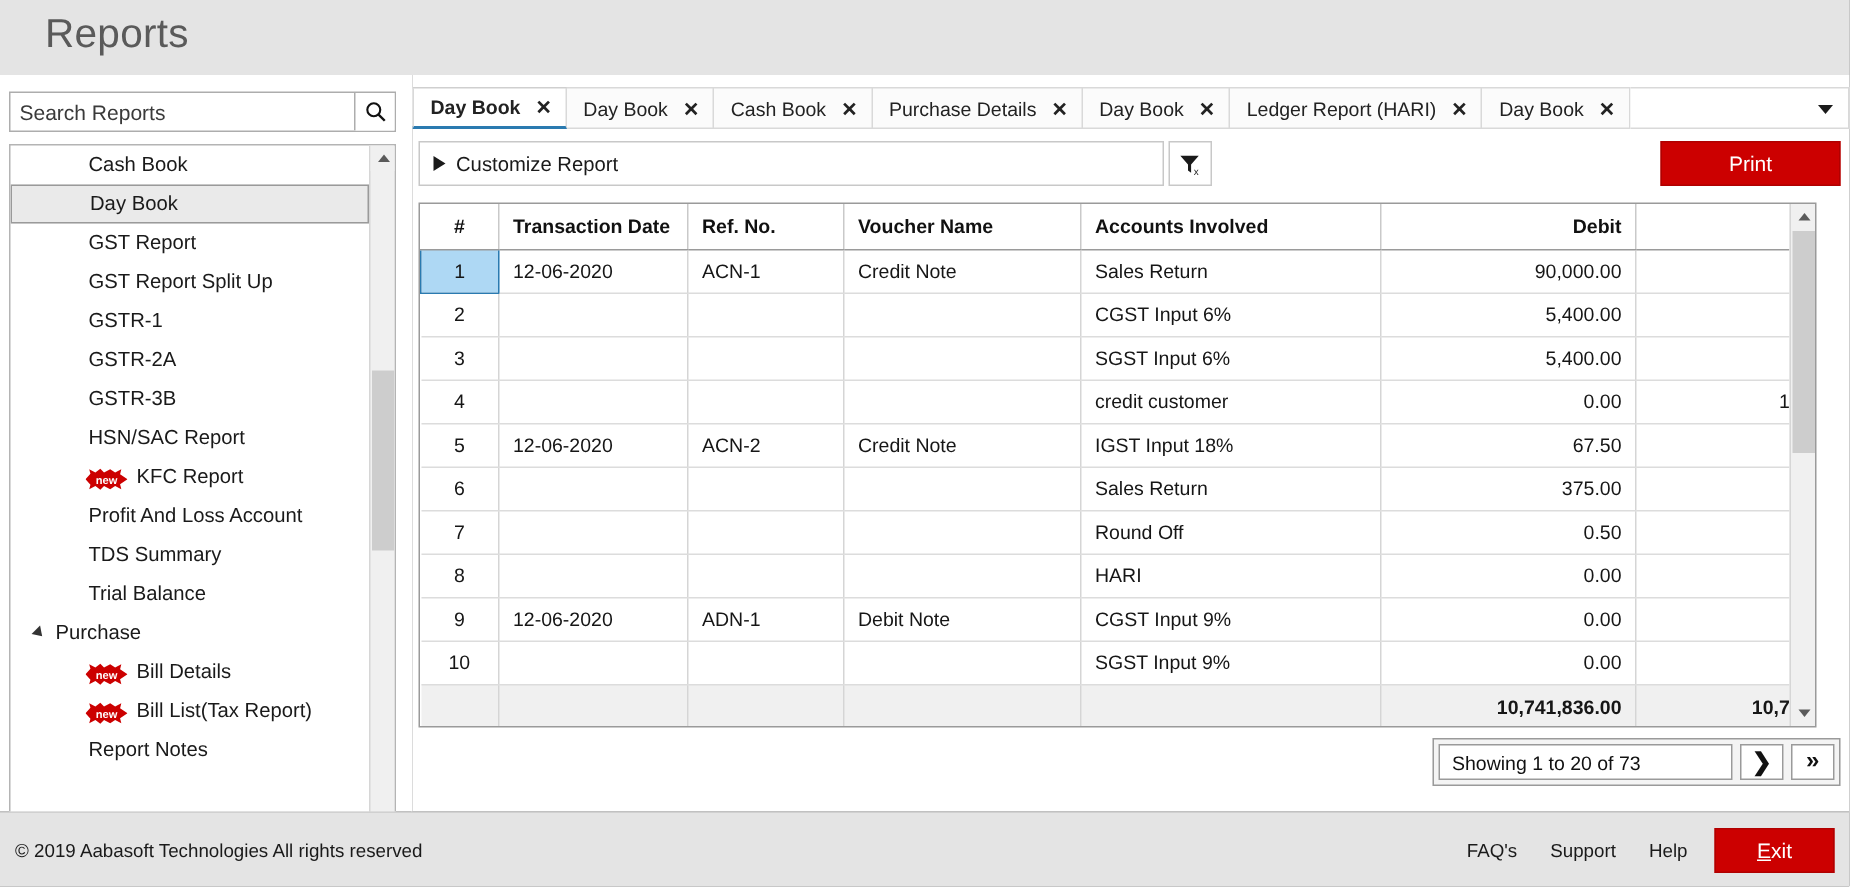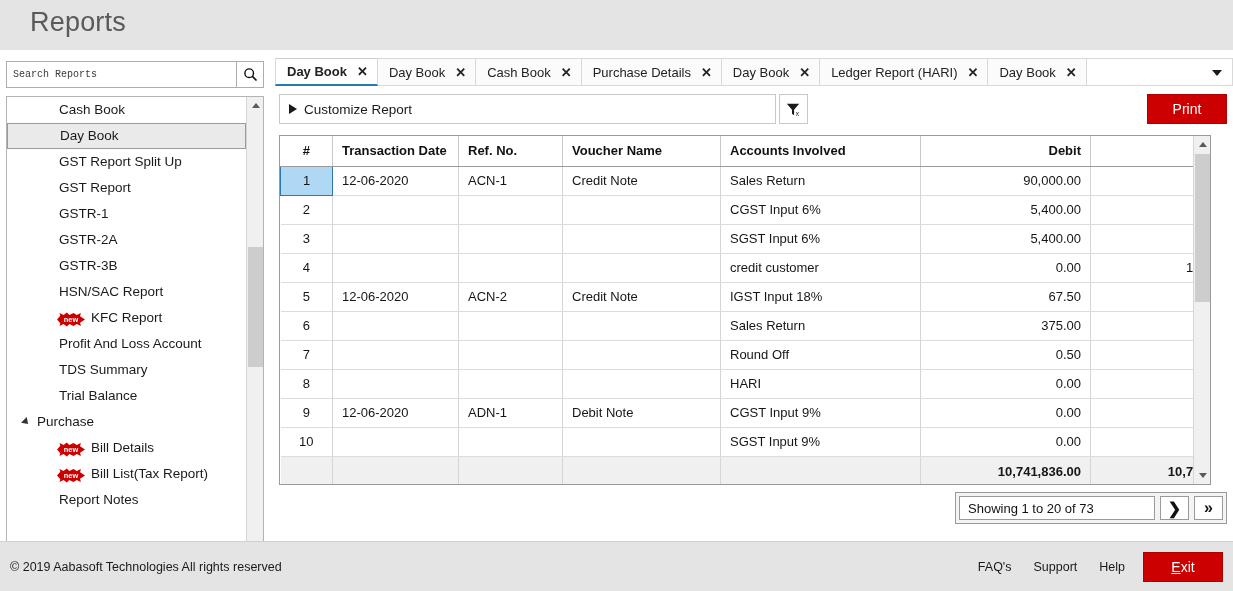--- a/index.html
+++ b/index.html
@@ -26,21 +26,21 @@
 
   
   .leftpanel { position:absolute; left:0; top:50px; width:275px; height:491px; background:#fff; }
 
   .searchwrap {
     position:absolute; left:6px; top:11px; width:258px; height:27px;
     border:1px solid #adadad; background:#fff; display:flex;
   }
   .searchwrap input {
     flex:1; border:0; outline:none; padding:0 6px;
-    font-size:10px; color:#222; font-family:Liberation Mono, monospace;
+    font-size:14px; color:#222; font-family:Liberation Sans, sans-serif;
     background:transparent;
   }
   .searchwrap input::placeholder { color:#3a3a3a; opacity:1; }
   .searchbtn {
     width:27px; border-left:1px solid #adadad; background:#fff;
     display:flex; align-items:center; justify-content:center; cursor:pointer;
   }
 
   .listbox {
     position:absolute; left:6px; top:46px; width:258px; height:488px;
@@ -125,21 +125,21 @@
   }
   .customizebar .tri {
     width:0;height:0;border-left:8px solid #1a1a1a;border-top:5px solid transparent;border-bottom:5px solid transparent;
   }
   .filterbtn {
     position:absolute; left:504px; top:44px; width:29px; height:30px;
     border:1px solid #c8c8c8; background:#fff; cursor:pointer;
     display:flex; align-items:center; justify-content:center;
   }
   .printbtn {
-    position:absolute; right:6px; top:44px; width:80px; height:30px;
+    position:absolute; right:6px; top:44px; width:120px; height:30px;
     background:#cc0000; border:1px solid #b00000; color:#fff;
     font-size:14px; display:flex; align-items:center; justify-content:center;
     cursor:pointer;
   }
 
   
   .gridwrap {
     position:absolute; left:4px; top:85px; width:932px; height:350px;
     border:1px solid #9a9a9a; background:#fff; overflow:hidden;
   }
@@ -225,22 +225,22 @@
           <circle cx="6.6" cy="6.6" r="4.6" fill="none" stroke="#111" stroke-width="1.5"></circle>
           <line x1="10" y1="10" x2="14.4" y2="14.4" stroke="#111" stroke-width="1.7"></line>
         </svg>
       </div>
     </div>
 
     <div class="listbox">
       <div class="listinner" id="list-inner">
           <div class="li"><span>Cash Book</span></div>
           <div class="li selected"><span>Day Book</span></div>
+          <div class="li"><span>GST Report</span></div>
           <div class="li"><span>GST Report Split Up</span></div>
-          <div class="li"><span>GST Report</span></div>
           <div class="li"><span>GSTR-1</span></div>
           <div class="li"><span>GSTR-2A</span></div>
           <div class="li"><span>GSTR-3B</span></div>
           <div class="li"><span>HSN/SAC Report</span></div>
           <div class="li hasbadge"><span class="newbadge"><svg width="28" height="15" viewBox="0 0 34 17">
                 <polygon points="0,8.5 4,4 3,0.5 8,3 12,0 15,3 20,0.5 24,3 29,0.5 28,4.5 34,8.5 28,12.5 29,16.5 24,14 20,16.5 15,14 12,17 8,14 3,16.5 4,13" fill="#cc0000"></polygon>
                 <text x="17" y="12" font-size="9" font-weight="bold" fill="#ffffff" text-anchor="middle" font-family="Liberation Sans, sans-serif">new</text>
               </svg></span><span>KFC Report</span></div>
           <div class="li"><span>Profit And Loss Account</span></div>
           <div class="li"><span>TDS Summary</span></div>

